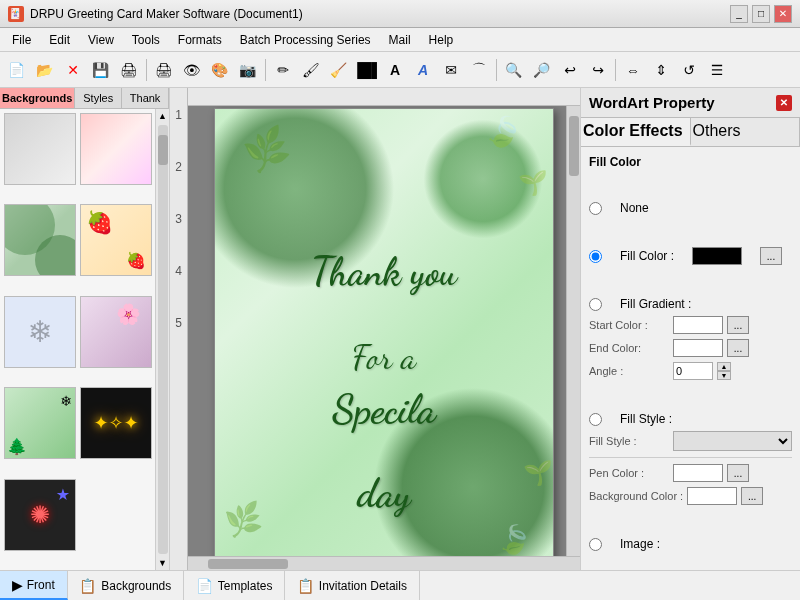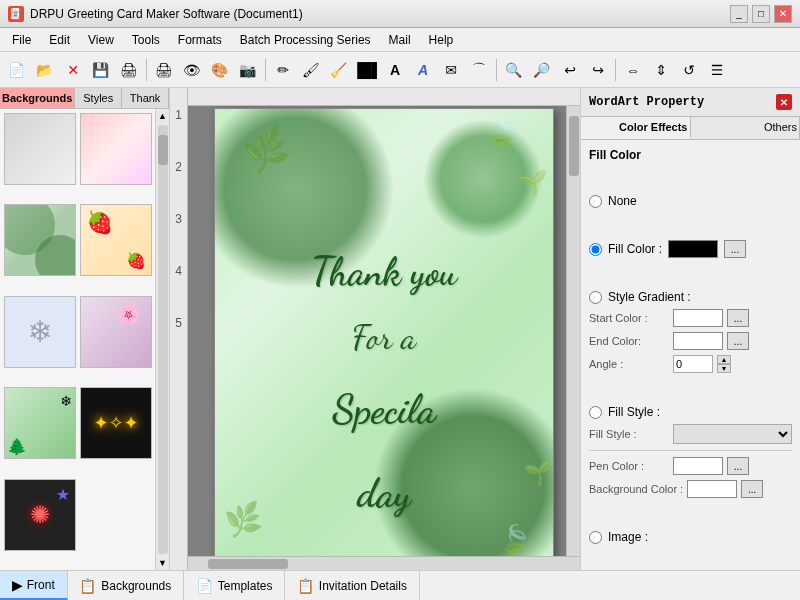--- a/index.html
+++ b/index.html
@@ -180,21 +180,21 @@
     }
     .card-text {
       position: absolute;
       width: 100%;
       text-align: center;
       font-family: 'Dancing Script', 'Brush Script MT', cursive;
       color: #1a5a1a;
       text-shadow: 1px 1px 2px rgba(0,0,0,0.2);
     }
     .card-text-1 { top: 140px; font-size: 38px; font-weight: bold; }
-    .card-text-2 { top: 208px; font-size: 34px; }
+    .card-text-2 { top: 228px; font-size: 34px; }
     .card-text-3 { top: 276px; font-size: 40px; font-weight: bold; }
     .card-text-4 { top: 360px; font-size: 40px; font-weight: bold; }
 
     
     #canvas-scroll-bottom {
       position: absolute;
       bottom: 0; left: 18px; right: 0;
       height: 14px;
       background: #d8d8d8;
       border-top: 1px solid #bbb;
@@ -224,50 +224,50 @@
       overflow: hidden;
     }
     #right-panel-header {
       background: #e8e8e8;
       padding: 6px 8px;
       display: flex;
       justify-content: space-between;
       align-items: center;
       border-bottom: 1px solid #bbb;
     }
-    #right-panel-title { font-weight: bold; font-size: 12px; font-family: Liberation Mono, monospace; }
+    #right-panel-title { font-weight: bold; font-size: 15px; }
     #right-panel-close {
       width: 16px; height: 16px;
       background: #cc2222;
       color: white;
       border: none;
       cursor: pointer;
       display: flex; align-items: center; justify-content: center;
       font-size: 10px; font-weight: bold;
       border-radius: 2px;
     }
     #right-tabs {
       display: flex;
       border-bottom: 1px solid #bbb;
       background: #e8e8e8;
     }
     .right-tab {
       flex: 1;
-      text-align: right;
+      text-align: left;
       padding: 4px 2px;
       cursor: pointer;
-      font-size: 11px;
+      font-size: 16px;
       border-right: 1px solid #bbb;
     }
     .right-tab.active { background: #f0f0f0; border-bottom: 2px solid #f0f0f0; font-weight: bold; }
 
     #right-content { padding: 8px; flex: 1; overflow-y: auto; }
 
     .section-label { font-weight: bold; margin-bottom: 6px; font-size: 12px; }
-    .radio-row { display: flex; align-items: center; gap: 6px; margin-bottom: 5px; margin-top: 32px; }
+    .radio-row { display: flex; align-items: center; gap: 18px; margin-bottom: 5px; margin-top: 32px; }
     .radio-row input[type=radio] { margin: 0; }
     .color-swatch {
       width: 50px; height: 18px;
       border: 1px solid #888;
       background: black;
     }
     .color-swatch.empty { background: white; }
     .dots-btn {
       width: 22px; height: 18px;
       border: 1px solid #888;
@@ -513,21 +513,21 @@
 
       <div class="radio-row">
         <input type="radio" name="fill" checked="" style="">
         <span>Fill Color :</span>
         <div class="color-swatch" style="background:black;"></div>
         <button class="dots-btn">...</button>
       </div>
 
       <div class="radio-row">
         <input type="radio" name="fill" style="">
-        <span>Style Gradient :</span>
+        <span>Fill Gradient :</span>
       </div>
 
       <div class="field-row">
         <span class="field-label">Start Color :</span>
         <div class="color-swatch empty"></div>
         <button class="dots-btn">...</button>
       </div>
 
       <div class="field-row">
         <span class="field-label">End Color:</span>

